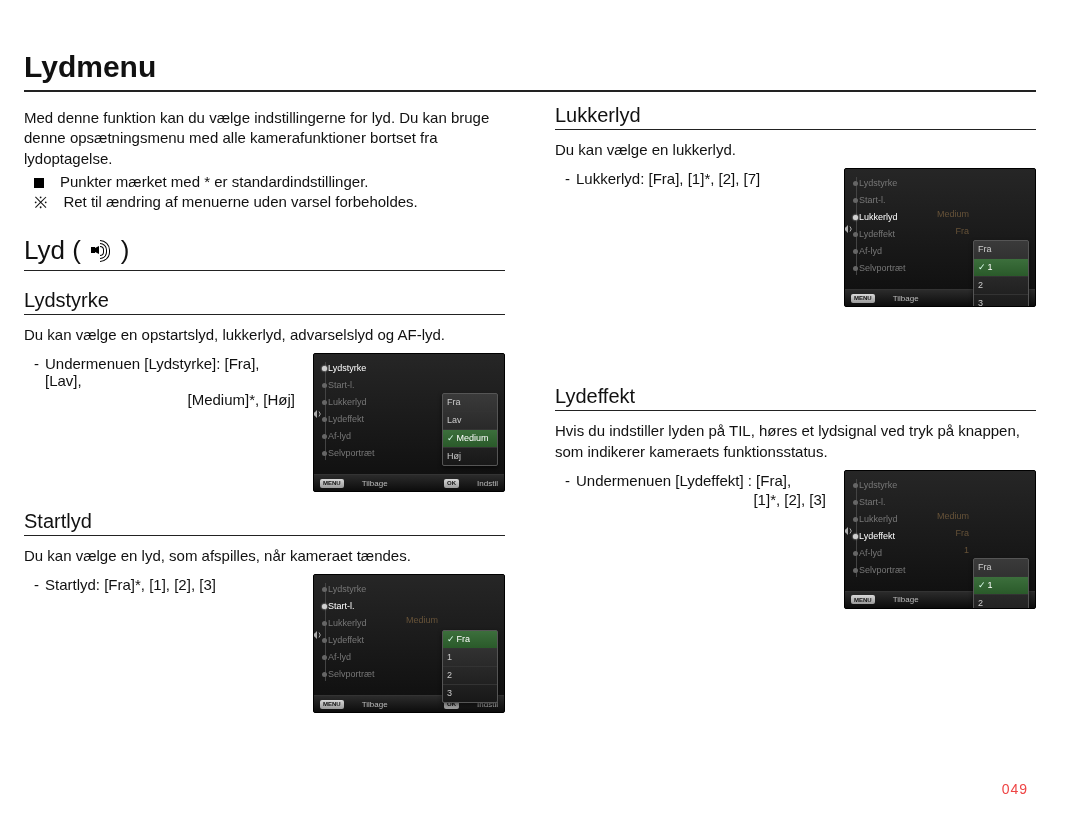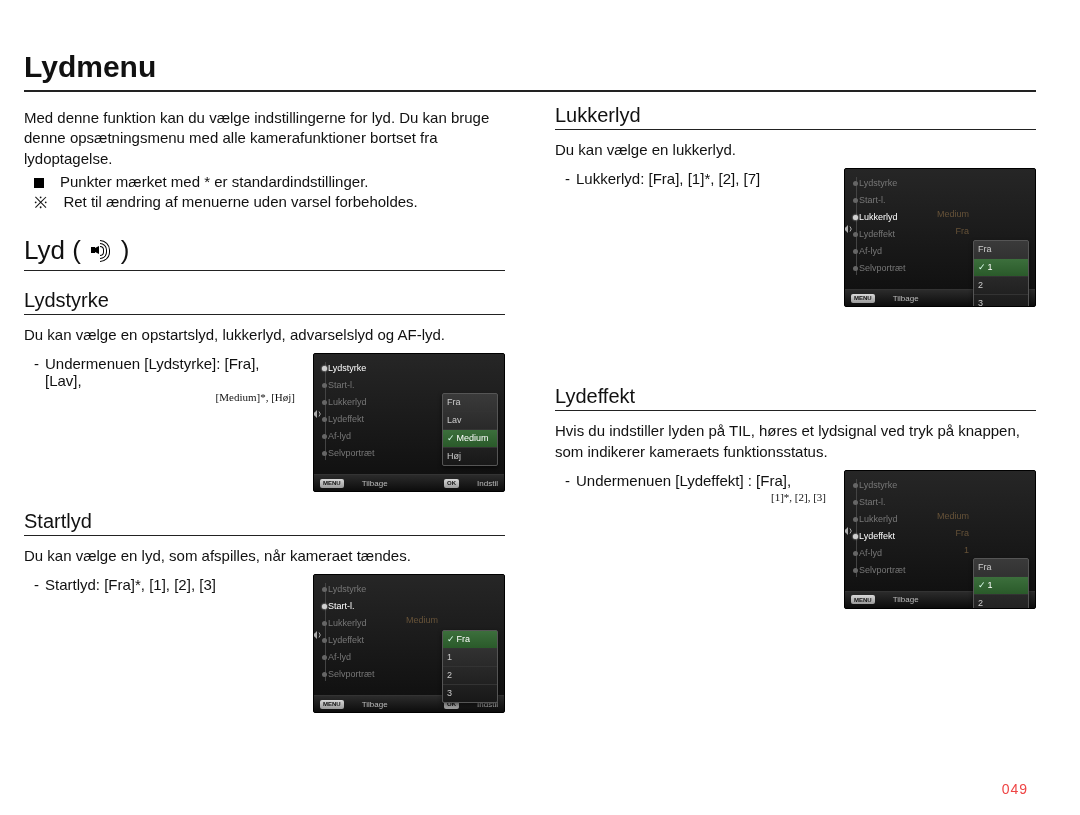--- a/index.html
+++ b/index.html
@@ -68,21 +68,21 @@
     font-size: 15px;
     margin: 2px 0 2px 10px;
   }
   .row-flex {
     display: flex;
     align-items: flex-start;
     gap: 14px;
     margin-top: 8px;
   }
   .row-flex .text { flex:1; }
-  .indent-right { text-align: right; font-size: 11px; padding-right:4px;font-family:Liberation Serif, serif; }
+  .indent-right { text-align: right; font-size: 15px; padding-right:4px; }
   .pagenum {
     position: absolute;
     right: 52px;
     bottom: 18px;
     font-size: 14px;
     font-weight: normal;
     color: #ef4444;
     letter-spacing: 1px;
   }
 

